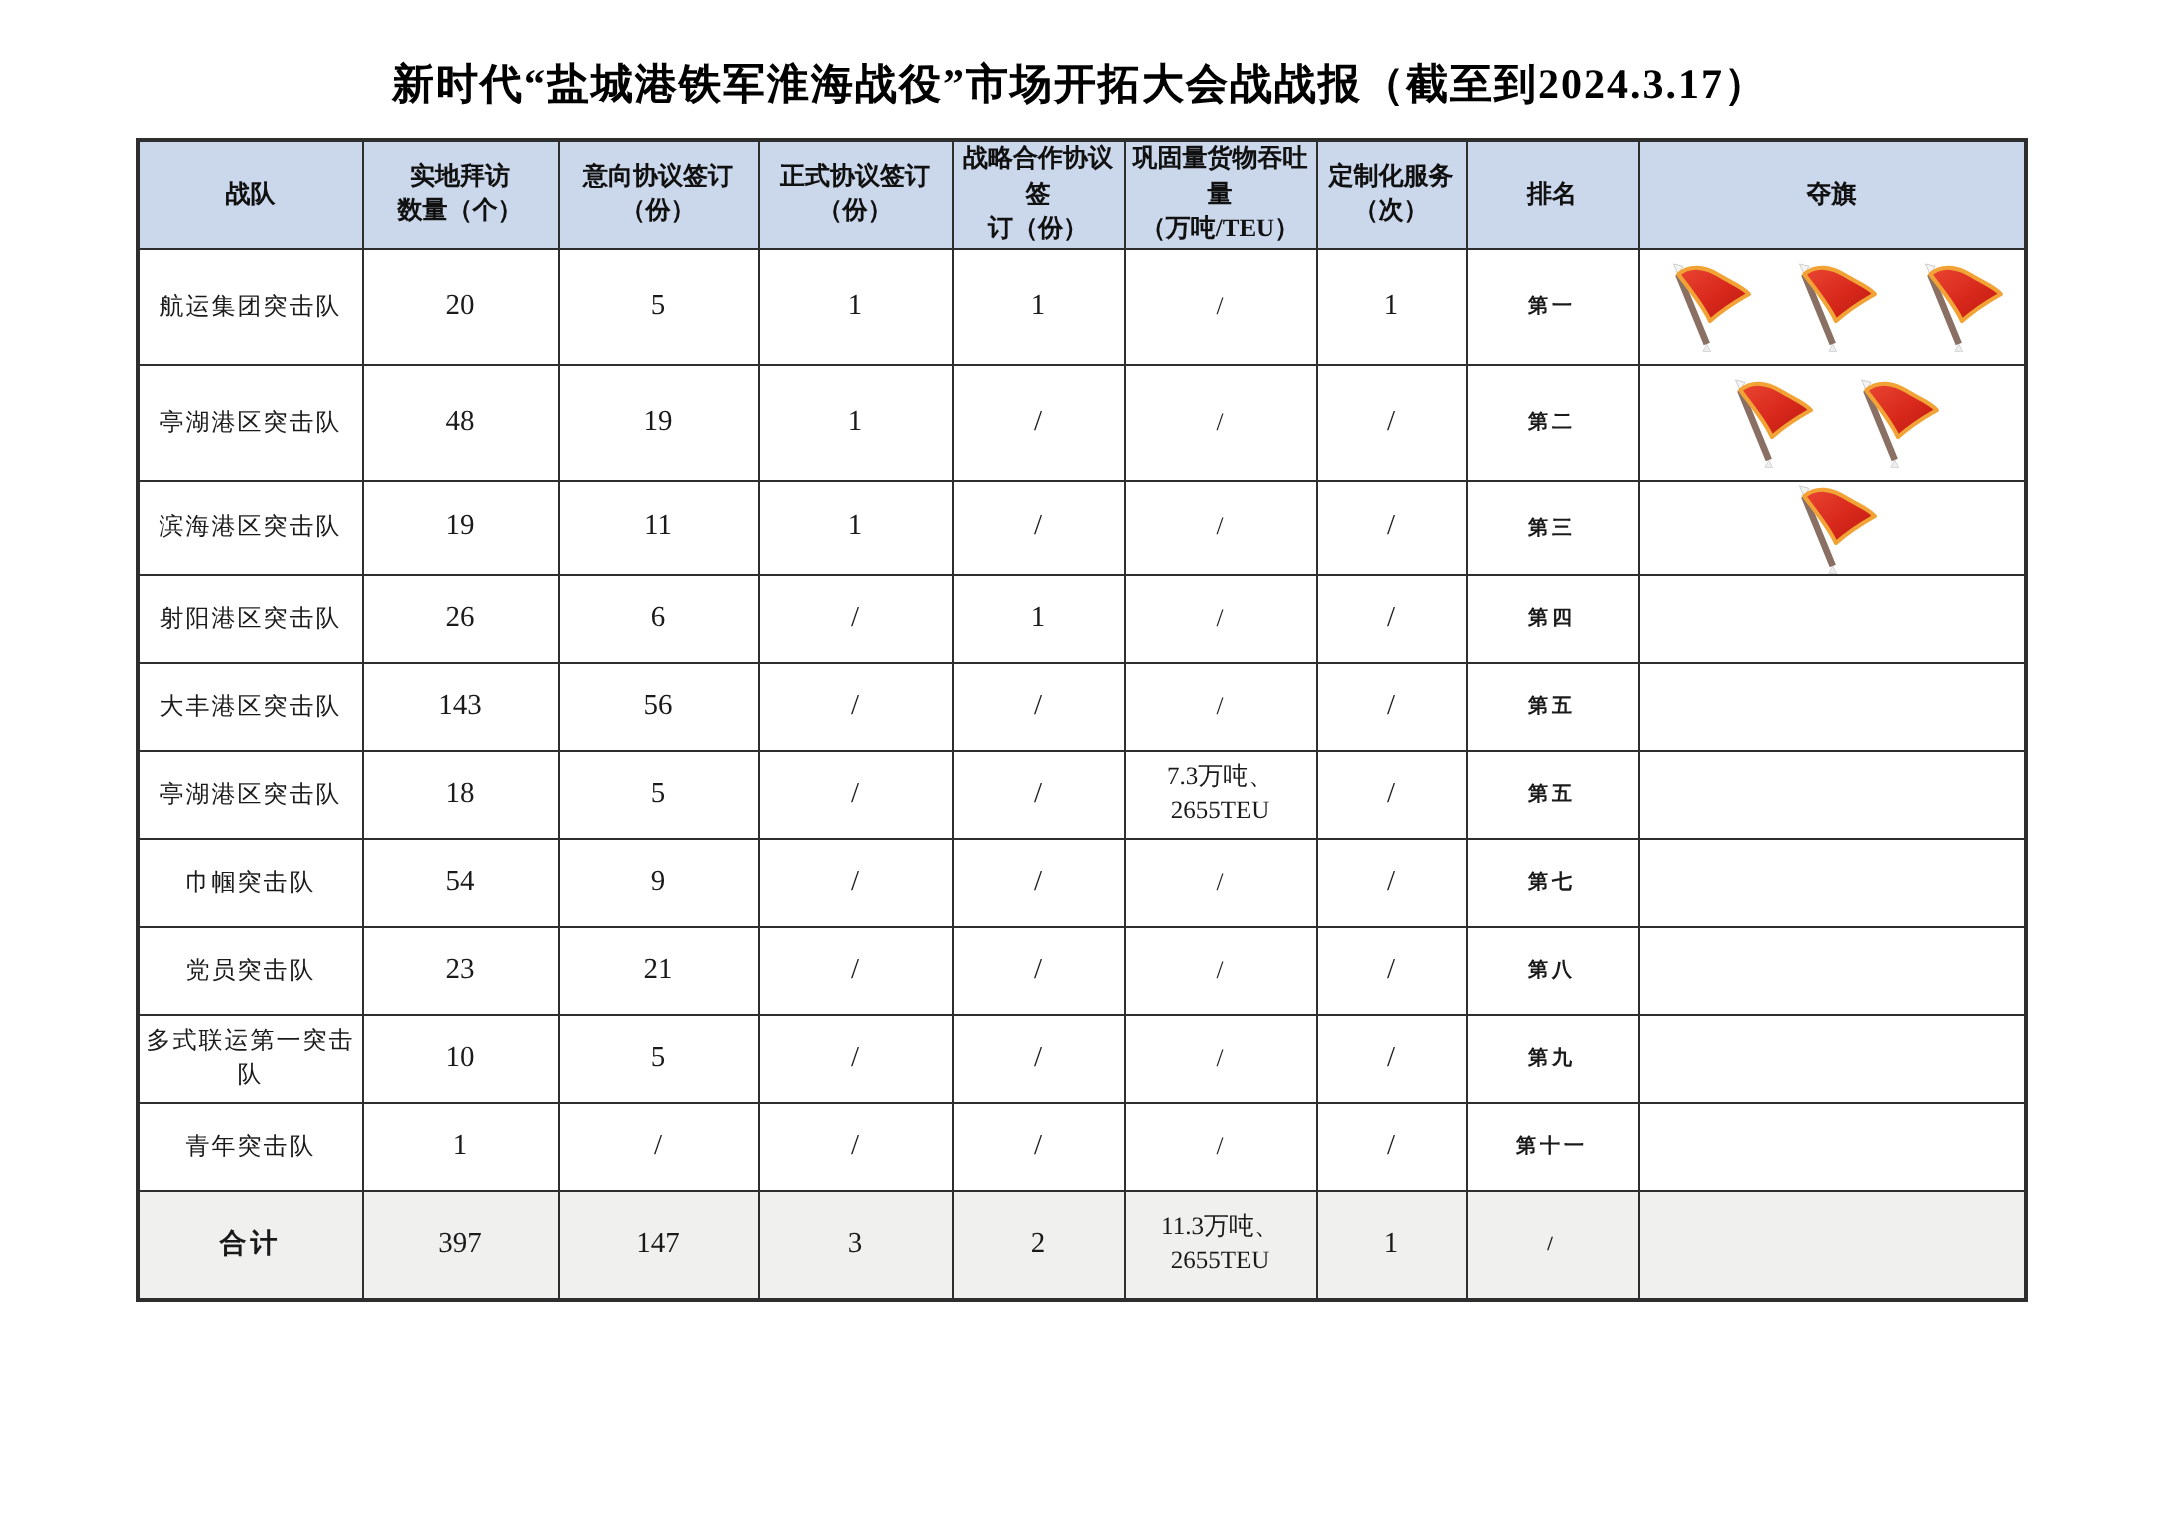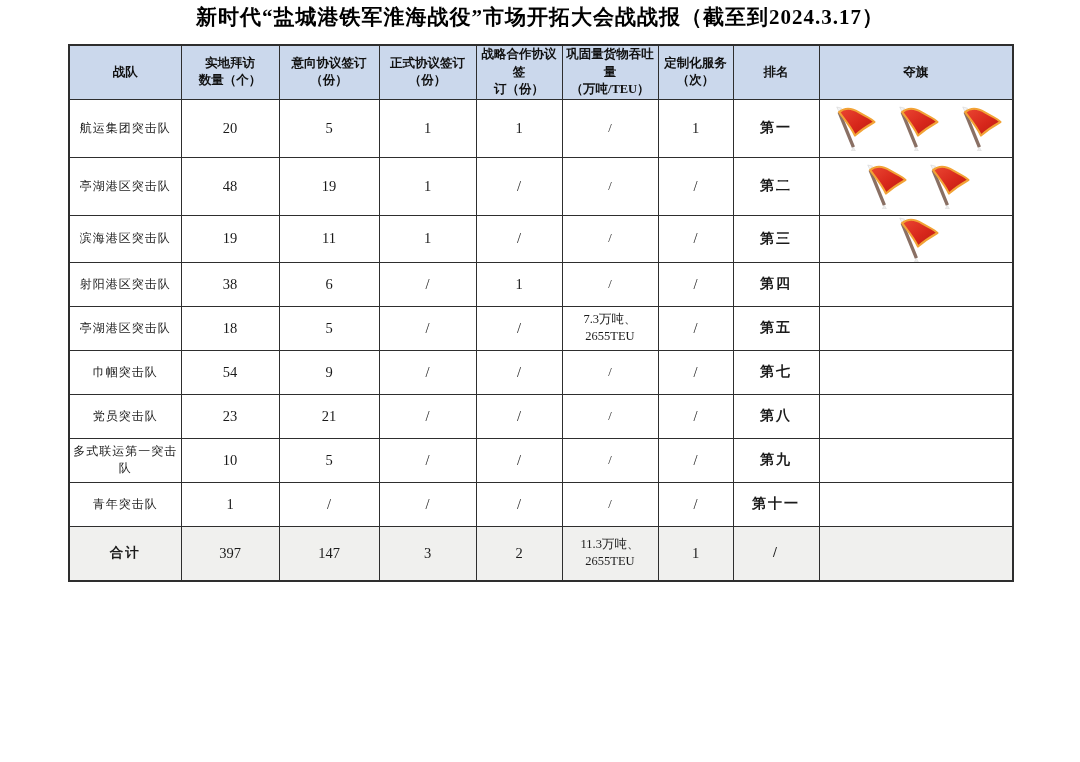--- a/index.html
+++ b/index.html
@@ -2,38 +2,38 @@
 <html><head>
 <meta charset="utf-8">
 <style>
   html,body{margin:0;padding:0;}
   body{
     width:1080px;height:762px;background:#ffffff;position:relative;
     font-family:"Liberation Serif","DejaVu Serif",serif;color:#1a1a1a;
   }
   .title{
     text-align:center;font-size:21px;font-weight:bold;letter-spacing:1px;
-    padding-top:3px;margin:0 0 13px 0;color:#000;
+    padding-top:28px;margin:0 0 13px 0;color:#000;
   }
   table.report{
     border-collapse:collapse;table-layout:fixed;width:944px;margin-left:68px;
     border:2px solid #2e2e2e;
   }
   th,td{
     border:1.6px solid #2e2e2e;text-align:center;vertical-align:middle;
     padding:0 2px;overflow:hidden;
   }
   thead th{
     background:#CBD8EC;font-size:12.5px;font-weight:bold;height:43px;
     white-space:pre-line;line-height:1.4;color:#111;
   }
   tbody td{font-size:14.5px;height:43px;}
   tr.tall td{height:57px;}
   td.team{font-size:12px;letter-spacing:1px;}
-  td.rank{font-weight:bold;font-size:14px;letter-spacing:2px;}
+  td.rank{font-weight:bold;font-size:10px;letter-spacing:2px;}
   td.multiline{white-space:pre-line;font-size:12.5px;line-height:1.35;}
   tr.total td{background:#F0F0EE;height:53px;}
   tr.total td.team{font-weight:bold;font-size:13.5px;letter-spacing:2px;}
   .flag-row{display:flex;justify-content:center;align-items:center;gap:13px;}
   .flag{width:50px;height:46px;flex:0 0 auto;}
 </style>
 </head>
 <body>
 
 <h1 class="title">新时代“盐城港铁军淮海战役”市场开拓大会战战报（截至到2024.3.17）</h1>
@@ -185,27 +185,38 @@
     <line x1="13.5" y1="9" x2="31.5" y2="53" stroke="#8a7064" stroke-width="4.2"></line>
     <polygon points="13.5,9 10.5,2.5 16.5,4" fill="#f4f4f4" stroke="#c9c9c9" stroke-width="0.6"></polygon>
     <polygon points="31.5,53 34,58 29,57.5" fill="#eeeeee" stroke="#cccccc" stroke-width="0.5"></polygon>
     <path d="M13.5 9 C 21 2.5, 31 4.5, 39 9.5 C 47 14.5, 53.5 16.5, 58 21.5 C 51 25.5, 43.5 29.5, 33.5 38.5 C 28.5 27.5, 18.5 16, 13.5 9 Z" fill="url(#fg)" stroke="#f2a336" stroke-width="2.6" stroke-linejoin="round"></path>
   </svg>
           </div>
         </td>
       </tr>
       <tr>
         <td class="team">射阳港区突击队</td>
-        <td class="num">38</td>
+        <td class="num">26</td>
         <td class="num">6</td>
         <td class="num">/</td>
         <td class="num">1</td>
         <td class="num multiline">/</td>
         <td class="num">/</td>
         <td class="rank">第四</td>
+        <td class="flags"></td>
+      </tr>
+      <tr>
+        <td class="team">大丰港区突击队</td>
+        <td class="num">143</td>
+        <td class="num">56</td>
+        <td class="num">/</td>
+        <td class="num">/</td>
+        <td class="num multiline">/</td>
+        <td class="num">/</td>
+        <td class="rank">第五</td>
         <td class="flags"></td>
       </tr>
       <tr>
         <td class="team">亭湖港区突击队</td>
         <td class="num">18</td>
         <td class="num">5</td>
         <td class="num">/</td>
         <td class="num">/</td>
         <td class="num multiline">7.3万吨、
 2655TEU</td>

